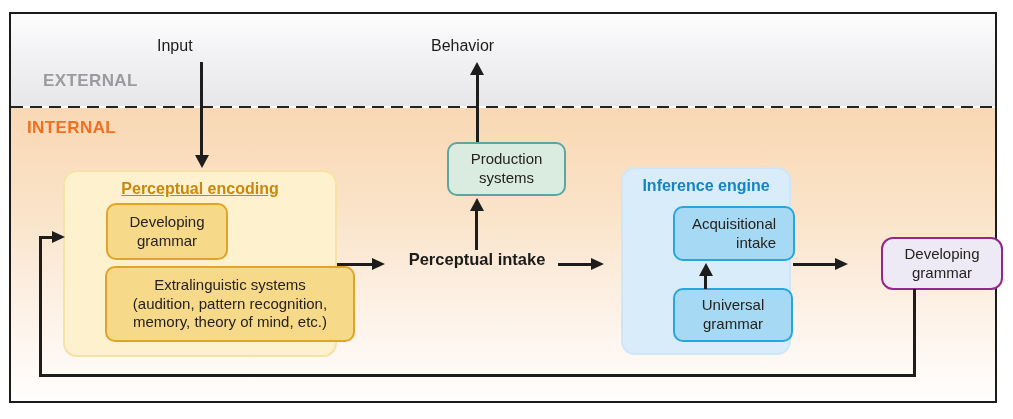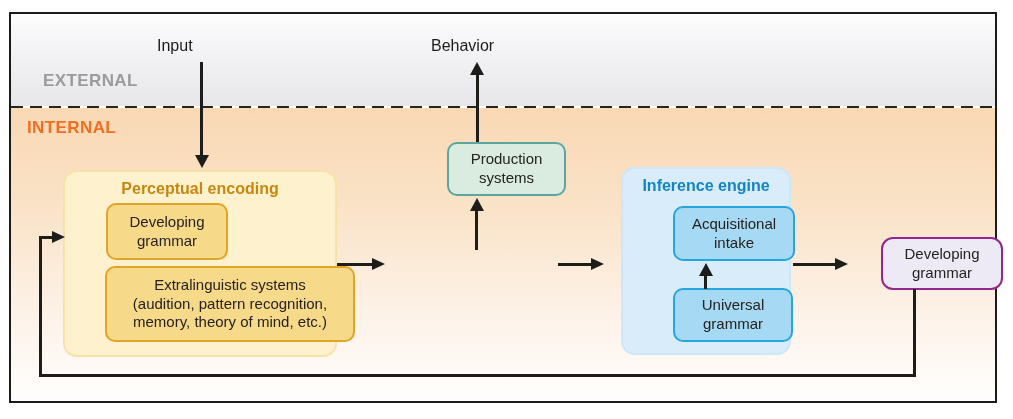--- a/index.html
+++ b/index.html
@@ -67,53 +67,54 @@
     <div class="ah ah-down" style="left:194.5px; top:155px;"></div>
   </div>
 
   <div class="txt" style="left:431px; top:37px; width:92px;">Behavior</div>
   <div>
     <div class="ah ah-up" style="left:470px; top:62px;"></div>
     <div class="line" style="left:475.5px; top:74px; width:3px; height:68px;"></div>
   </div>
 
   <div class="group-box encoding" style="left:63px; top:170px; width:274px; height:187px;">
-    <div class="group-title" style="color:#c8870e;">Perceptual encoding</div>
+    <div class="group-title" style="color:#c8870e;text-decoration:underline;">Perceptual encoding</div>
   </div>
   <div class="node yellow-child" style="left:78px; top:203px; width:122px; height:57px;">Developing
 grammar</div>
   <div class="node yellow-child" style="left:77px; top:266px; width:250px; height:76px;">Extralinguistic systems
 (audition, pattern recognition,
 memory, theory of mind, etc.)</div>
 
   <div>
     <div class="line" style="left:337px; top:263px; width:36px; height:3px;"></div>
     <div class="ah ah-right" style="left:372px; top:258px;"></div>
   </div>
 
   <div class="intake-block">
+    <div class="intake-title">Perceptual intake</div>
   </div>
 
   <div>
     <div class="ah ah-up" style="left:469.5px; top:198px;"></div>
     <div class="line" style="left:475px; top:210px; width:3px; height:40px;"></div>
   </div>
 
   <div class="node green-node" style="left:419px; top:142px; width:119px; height:54px;">Production
 systems</div>
 
   <div>
     <div class="line" style="left:558px; top:263px; width:34px; height:3px;"></div>
     <div class="ah ah-right" style="left:591px; top:258px;"></div>
   </div>
 
   <div class="group-box inference" style="left:621px; top:167px; width:170px; height:188px;">
     <div class="group-title" style="color:#1185c8;">Inference engine</div>
   </div>
-  <div class="node blue-child" style="left:645px; top:206px; width:122px; height:55px;">Acquisitional
+  <div class="node blue-child" style="left:645px; top:206px; width:122px; height:55px;text-align:right;">Acquisitional
 intake</div>
   <div class="node blue-child" style="left:645px; top:288px; width:120px; height:54px;text-align:center;">Universal
 grammar</div>
   <div>
     <div class="ah ah-up" style="left:698.5px; top:263px;"></div>
     <div class="line" style="left:704px; top:275px; width:3px; height:14px;"></div>
   </div>
 
   <div>
     <div class="line" style="left:793px; top:263px; width:43px; height:3px;"></div>

